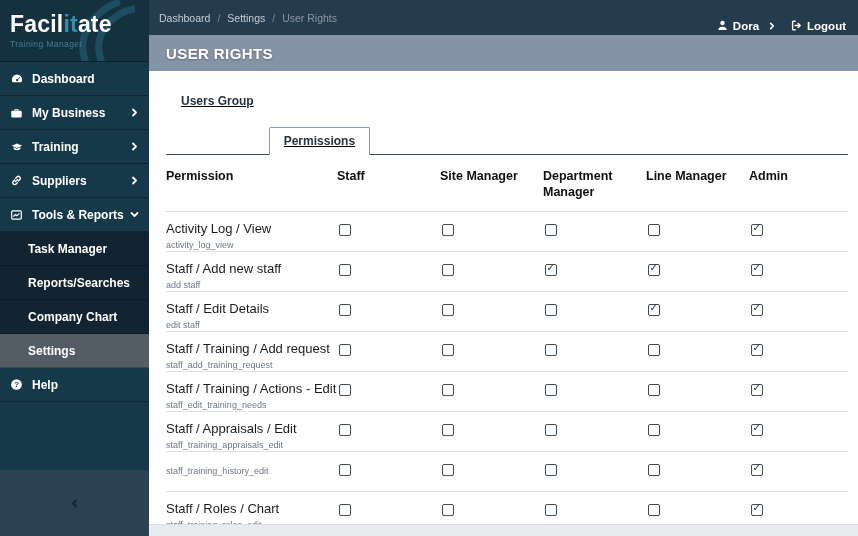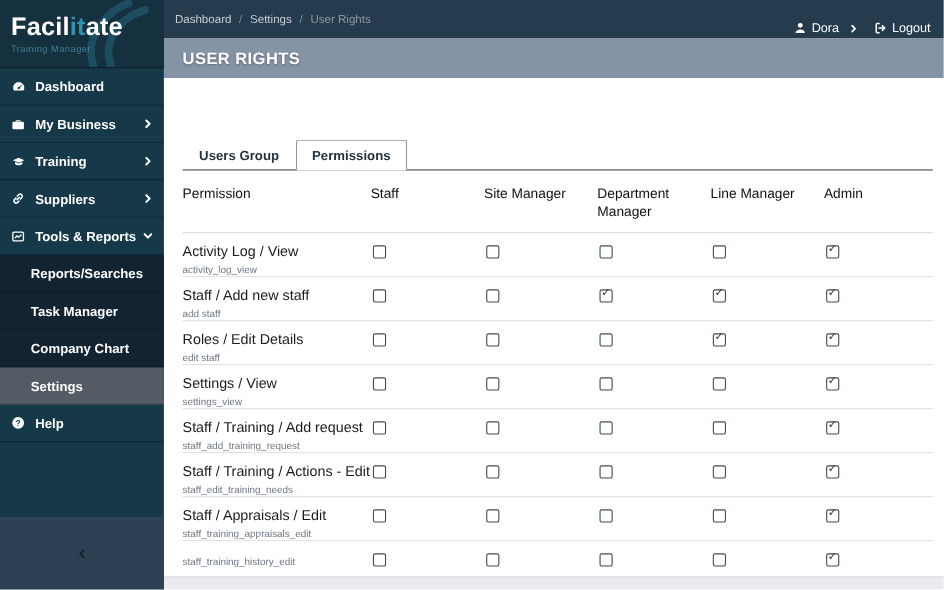--- a/index.html
+++ b/index.html
@@ -24,32 +24,32 @@
   .sidebar-bottom { margin-top:auto; height:66px; background:#2C4254; display:flex; align-items:center; justify-content:center; cursor:pointer; }
 
   
   .main { flex:1; display:flex; flex-direction:column; background:#fff; min-width:0; }
   .topbar { height:35px; min-height:35px; background:#253B4E; display:flex; align-items:center; padding:0 12px 0 10px; color:#fff; }
   .breadcrumb { display:flex; align-items:center; gap:7px; font-size:10.5px; }
   .crumb { color:#C6CED5; cursor:pointer; }
   .crumb-sep { color:#7E8B96; }
   .crumb.current { color:#8C98A3; cursor:default; }
   .topbar-right { margin-left:auto; display:flex; align-items:center; gap:14px; }
-  .user-chip, .logout-chip { display:flex; align-items:center; gap:4px; font-size:11.5px; font-weight:normal; color:#fff; cursor:pointer;margin-top:16px; }
+  .user-chip, .logout-chip { display:flex; align-items:center; gap:4px; font-size:11.5px; font-weight:bold; color:#fff; cursor:pointer;margin-top:16px; }
   .user-chip svg, .logout-chip svg { display:block; }
   .page-header { height:36px; min-height:36px; background:#8593A6; display:flex; align-items:center; padding-left:17px; }
   .page-title { color:#fff; font-size:15px; font-weight:bold; letter-spacing:.4px; text-shadow:0 1px 2px rgba(0,0,0,.3); }
 
   .content { flex:1; padding:16px 10px 0 17px; background:#fff; overflow:hidden; }
-  .tabs { display:flex; align-items:flex-end; border-bottom:1px solid #3E4D59; }
+  .tabs { display:flex; align-items:flex-start; border-bottom:1px solid #3E4D59;text-decoration:underline; }
   .tab { padding:6px 14px 6px; font-size:12px; font-weight:bold; color:#24333F; cursor:pointer; border:1px solid transparent; border-bottom:none; }
   .tab.active { background:#fff; border-color:#8D979F; border-radius:2px 2px 0 0; margin-bottom:-1px; padding-bottom:7px;margin-top:40px; }
 
   .thead { display:flex; padding:13px 0 10px; border-bottom:1px solid #D8DBDE; }
-  .th { font-size:12.5px; font-weight:normal; color:#111; line-height:1.3; }
+  .th { font-size:12.5px; font-weight:bold; color:#111; line-height:1.3; }
   .c-perm { width:171px; min-width:171px; }
   .c-role { width:103px; min-width:103px; padding-right:10px; }
   .trow { display:flex; min-height:40px; border-bottom:1px solid #E0E2E4; padding-top:10px; }
   .perm-name { font-size:13px; color:#1B1B1B; line-height:1.1; }
   .perm-code { font-size:9px; color:#6E7883; margin-top:4px; }
   .checkbox { width:12px; height:12px; border:1.5px solid #3F4B57; border-radius:2px; background:#fff; display:inline-block; position:relative; margin-left:2px; margin-top:1px; cursor:pointer; }
   .checkbox.checked::after { content:"\2713"; position:absolute; left:0.5px; top:-2.5px; font-family:"DejaVu Sans", sans-serif; font-size:10px; font-weight:bold; color:#1F2A33; }
 
   .footer-strip { height:12px; min-height:12px; background:#E9EBEE; border-top:1px solid #DADDE0; }
 </style>
@@ -132,24 +132,24 @@
         <span class="nav-label">Tools &amp; Reports</span>
         <span class="nav-chevron">
           <svg width="9" height="9" viewBox="0 0 12 12">
               <path fill="none" stroke="currentColor" stroke-width="2.4" stroke-linecap="round" stroke-linejoin="round" d="M2 4l4 4 4-4"></path>
             </svg>
         </span>
       </div>
 
       <div class="submenu">
         <div class="submenu-item">
+          <span>Task Manager</span>
+        </div>
+        <div class="submenu-item">
           <span>Reports/Searches</span>
-        </div>
-        <div class="submenu-item">
-          <span>Task Manager</span>
         </div>
         <div class="submenu-item">
           <span>Company Chart</span>
         </div>
         <div class="submenu-item active">
           <span>Settings</span>
         </div>
       </div>
 
       <div class="nav-item">
@@ -242,41 +242,30 @@
             </div>
           <div class="c-role"><span class="checkbox"></span></div>
           <div class="c-role"><span class="checkbox"></span></div>
           <div class="c-role"><span class="checkbox checked"></span></div>
           <div class="c-role"><span class="checkbox checked"></span></div>
           <div class="c-role"><span class="checkbox checked"></span></div>
         </div>
 
         <div class="trow">
           <div class="c-perm">
-              <div class="perm-name">Roles / Edit Details</div>
+              <div class="perm-name">Staff / Edit Details</div>
               <div class="perm-code">edit staff</div>
             </div>
           <div class="c-role"><span class="checkbox"></span></div>
           <div class="c-role"><span class="checkbox"></span></div>
           <div class="c-role"><span class="checkbox"></span></div>
           <div class="c-role"><span class="checkbox checked"></span></div>
           <div class="c-role"><span class="checkbox checked"></span></div>
         </div>
 
-        <div class="trow">
-          <div class="c-perm">
-              <div class="perm-name">Settings / View</div>
-              <div class="perm-code">settings_view</div>
-            </div>
-          <div class="c-role"><span class="checkbox"></span></div>
-          <div class="c-role"><span class="checkbox"></span></div>
-          <div class="c-role"><span class="checkbox"></span></div>
-          <div class="c-role"><span class="checkbox"></span></div>
-          <div class="c-role"><span class="checkbox checked"></span></div>
-        </div>
 
         <div class="trow">
           <div class="c-perm">
               <div class="perm-name">Staff / Training / Add request</div>
               <div class="perm-code">staff_add_training_request</div>
             </div>
           <div class="c-role"><span class="checkbox"></span></div>
           <div class="c-role"><span class="checkbox"></span></div>
           <div class="c-role"><span class="checkbox"></span></div>
           <div class="c-role"><span class="checkbox"></span></div>

